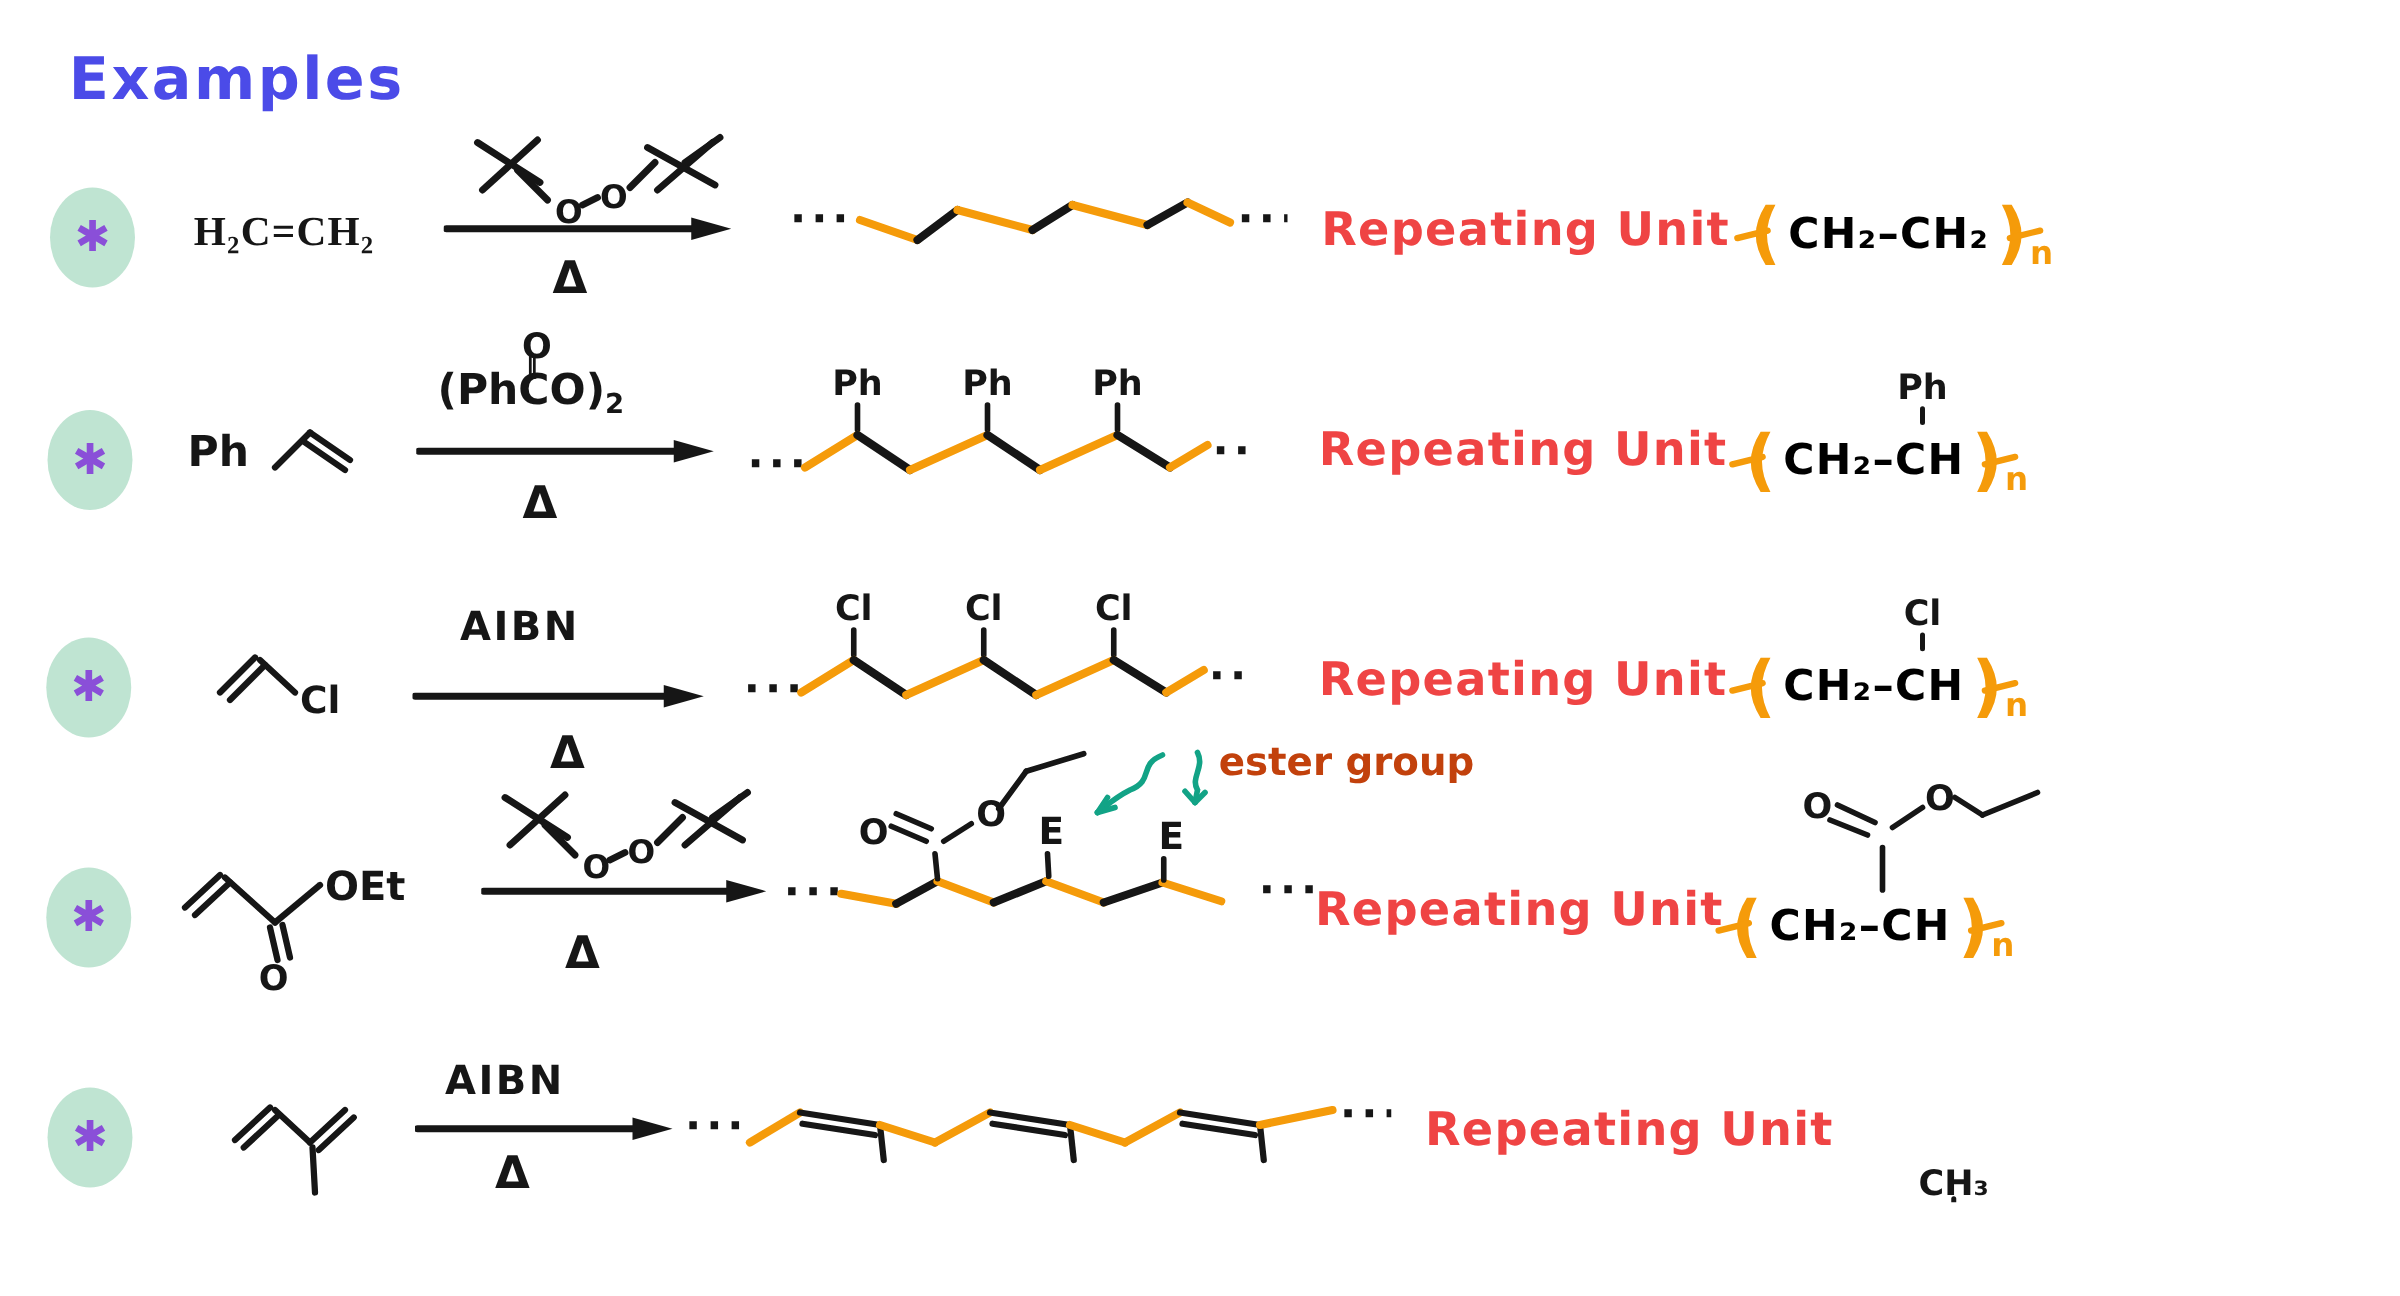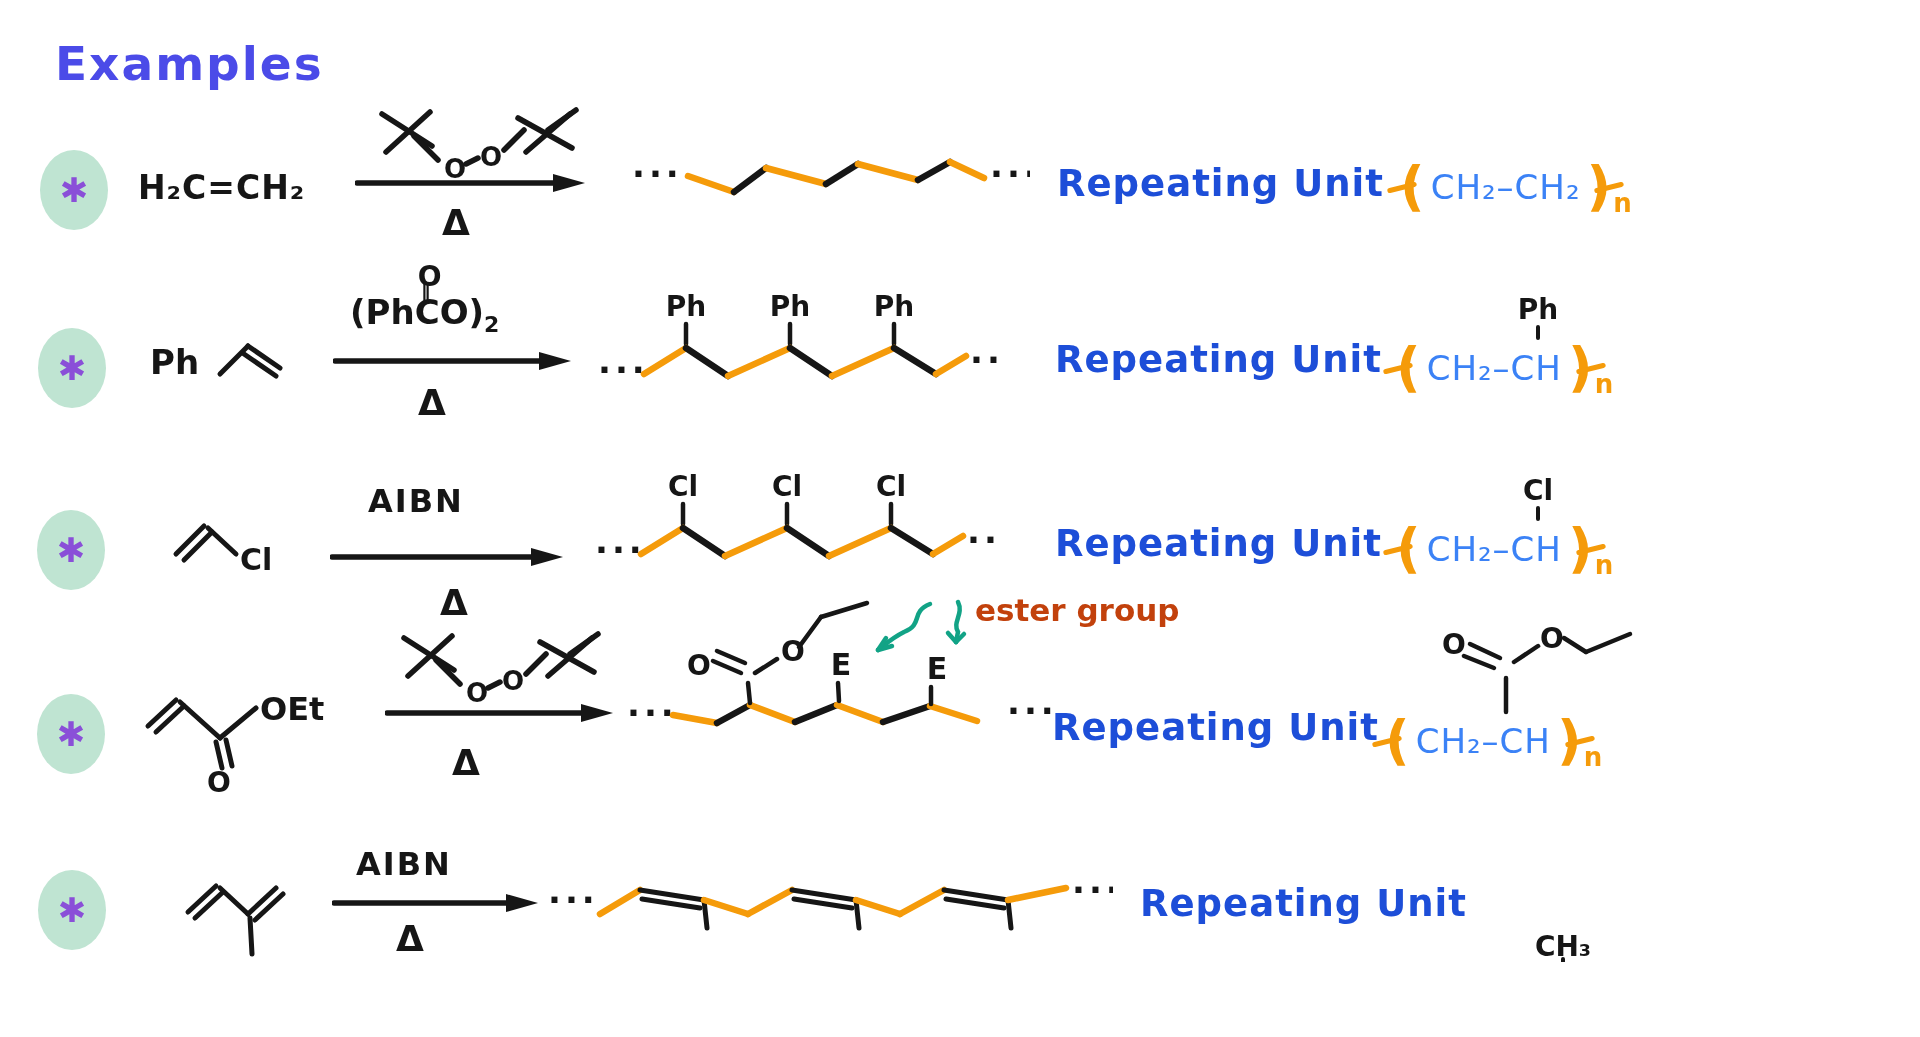--- a/index.html
+++ b/index.html
@@ -7,26 +7,26 @@
           font-family:"DejaVu Sans",sans-serif;color:#161616;}
   .abs{position:absolute;}
   .title{color:#4b4be8;font-size:47px;font-weight:800;letter-spacing:2px;}
   .bullet-circle{width:68px;height:80px;border-radius:50%;background:#bfe4d2;
                  display:flex;align-items:center;justify-content:center;}
   .bullet{color:#8a4fd8;font-size:34px;font-weight:700;}
   .chem{font-weight:700;color:#161616;white-space:nowrap;}
   .mono-txt{font-size:33px;letter-spacing:1px;}
   .aibn{font-size:32px;letter-spacing:2px;}
   .delta{font-size:36px;font-weight:700;color:#161616;}
-  .plabel{color:#1d4ed8;font-size:37px;font-weight:700;white-space:nowrap;letter-spacing:1px;}
+  .plabel{color:#ef4444;font-size:37px;font-weight:700;white-space:nowrap;letter-spacing:1px;}
   .teal-note{color:#c2410c;font-size:31px;font-weight:700;white-space:nowrap;}
   svg text{font-family:"DejaVu Sans",sans-serif;font-weight:700;fill:#161616;}
   .ru{position:absolute;}
   .ru-line{display:flex;align-items:center;}
-  .ru-main{font-size:34px;font-weight:400;color:#3b82f6;letter-spacing:1px;white-space:nowrap;padding:0 6px;}
+  .ru-main{font-size:34px;font-weight:700;color:#000000;letter-spacing:1px;white-space:nowrap;padding:0 6px;}
   .obr,.cbr{color:#f59b0a;font-size:54px;font-weight:700;line-height:1.0;position:relative;display:inline-block;}
   .obr::after,.cbr::after{content:"";position:absolute;top:25px;width:30px;height:5px;
       background:#f59b0a;border-radius:3px;transform:rotate(-14deg);}
   .obr::after{left:-13px;}
   .cbr::after{right:-13px;}
   .ru-n{color:#f59b0a;font-size:26px;font-weight:800;position:relative;top:16px;left:2px;}
   .ru-top{position:absolute;transform:translateX(-50%);font-size:28px;font-weight:700;color:#161616;}
   .ru-bond{position:absolute;width:4px;background:#161616;border-radius:2px;}
   .bz{font-size:34px;font-weight:700;white-space:nowrap;}
   .bz-stack{position:relative;display:inline-block;}
@@ -37,21 +37,21 @@
 </head>
 <body>
 
 <div class="canvas">
 
   <div class="abs title" style="left:55px;top:36px;">Examples</div>
 
   <div class="abs bullet-circle" style="left:40px;top:150px;">
     <span class="bullet">✱</span>
   </div>
-  <div class="abs chem mono-txt" style="left:138px;top:168px;">H₂C=CH₂</div>
+  <div class="abs chem mono-txt" style="left:155px;top:168px;font-family:Liberation Serif, serif;">H₂C=CH₂</div>
 
   <svg class="abs" style="left:368px;top:104px;" width="232" height="80" viewBox="0 0 232 80">
     <g stroke="#161616" stroke-width="5.5" stroke-linecap="round" fill="none">
       <line x1="14" y1="10" x2="64" y2="42"></line>
         <line x1="62" y1="8" x2="18" y2="48"></line>
         <line x1="46" y1="32" x2="70" y2="56"></line>
       <line x1="98" y1="60" x2="110" y2="54"></line>
       <line x1="136" y1="46" x2="156" y2="26"></line>
       <line x1="150" y1="14" x2="204" y2="44"></line>
         <line x1="202" y1="10" x2="158" y2="48"></line>

